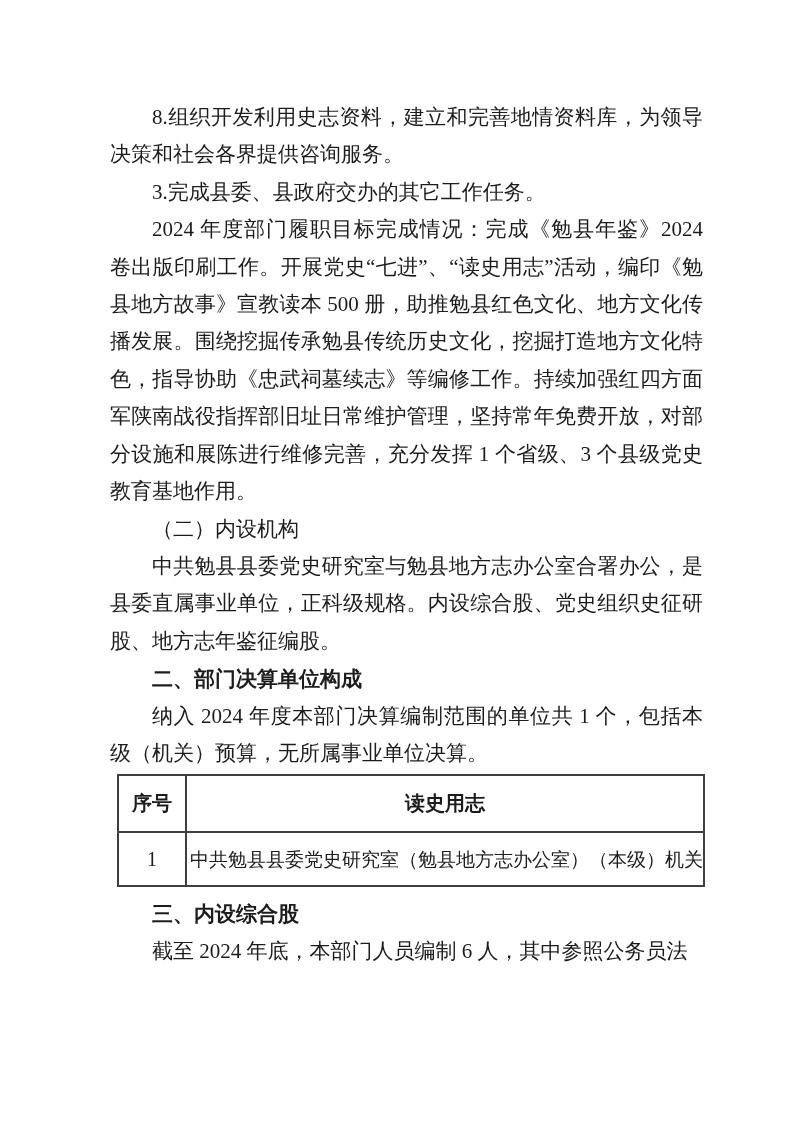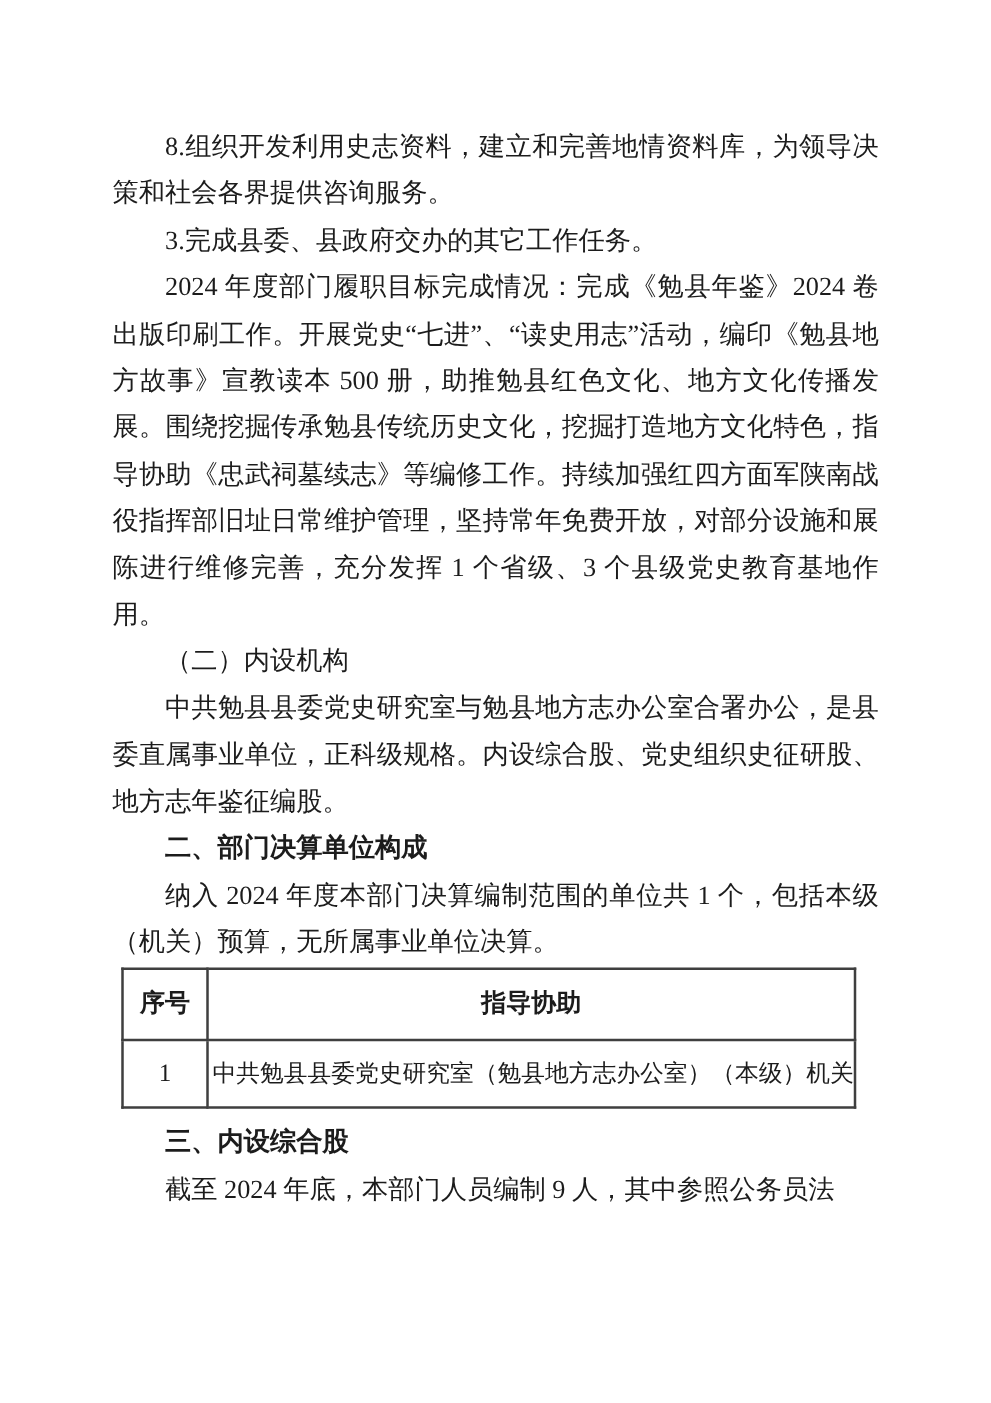--- a/index.html
+++ b/index.html
@@ -9,20 +9,21 @@
     position: relative; overflow: hidden;
     font-family: "Liberation Serif", serif;
   }
   .page {
     position: absolute; inset: 0;
     background: var(--page_bg, #ffffff);
     padding: 99px 90px 0 90px;
     color: var(--text, #1c1c1c);
     font-size: 21px;
     line-height: 37.4px;
+    margin-left: 20px;
   }
   p.body {
     text-align: justify;
     text-indent: 2em;
     font-family: "Liberation Serif", serif;
   }
   p.kaiti {
     text-indent: 2em;
     font-family: Liberation Sans, sans-serif;
   }
@@ -84,27 +85,27 @@
   <p class="body">纳入 2024 年度本部门决算编制范围的单位共 1 个，包括本级（机关）预算，无所属事业单位决算。</p>
 
   <table class="units">
     <colgroup>
         <col class="c1">
         <col class="c2">
       </colgroup>
     <thead>
       <tr>
         <th>序号</th>
-        <th>指导协助</th>
+        <th>读史用志</th>
       </tr>
     </thead>
     <tbody>
       <tr>
         <td class="seq">1</td>
         <td class="name">中共勉县县委党史研究室（勉县地方志办公室）（本级）机关</td>
       </tr>
     </tbody>
   </table>
 
   <h2 class="sec after-table">三、内设综合股</h2>
-  <p class="body">截至 2024 年底，本部门人员编制 9 人，其中参照公务员法</p>
+  <p class="body">截至 2024 年底，本部门人员编制 6 人，其中参照公务员法</p>
 
 </div>
 
 </body></html>

